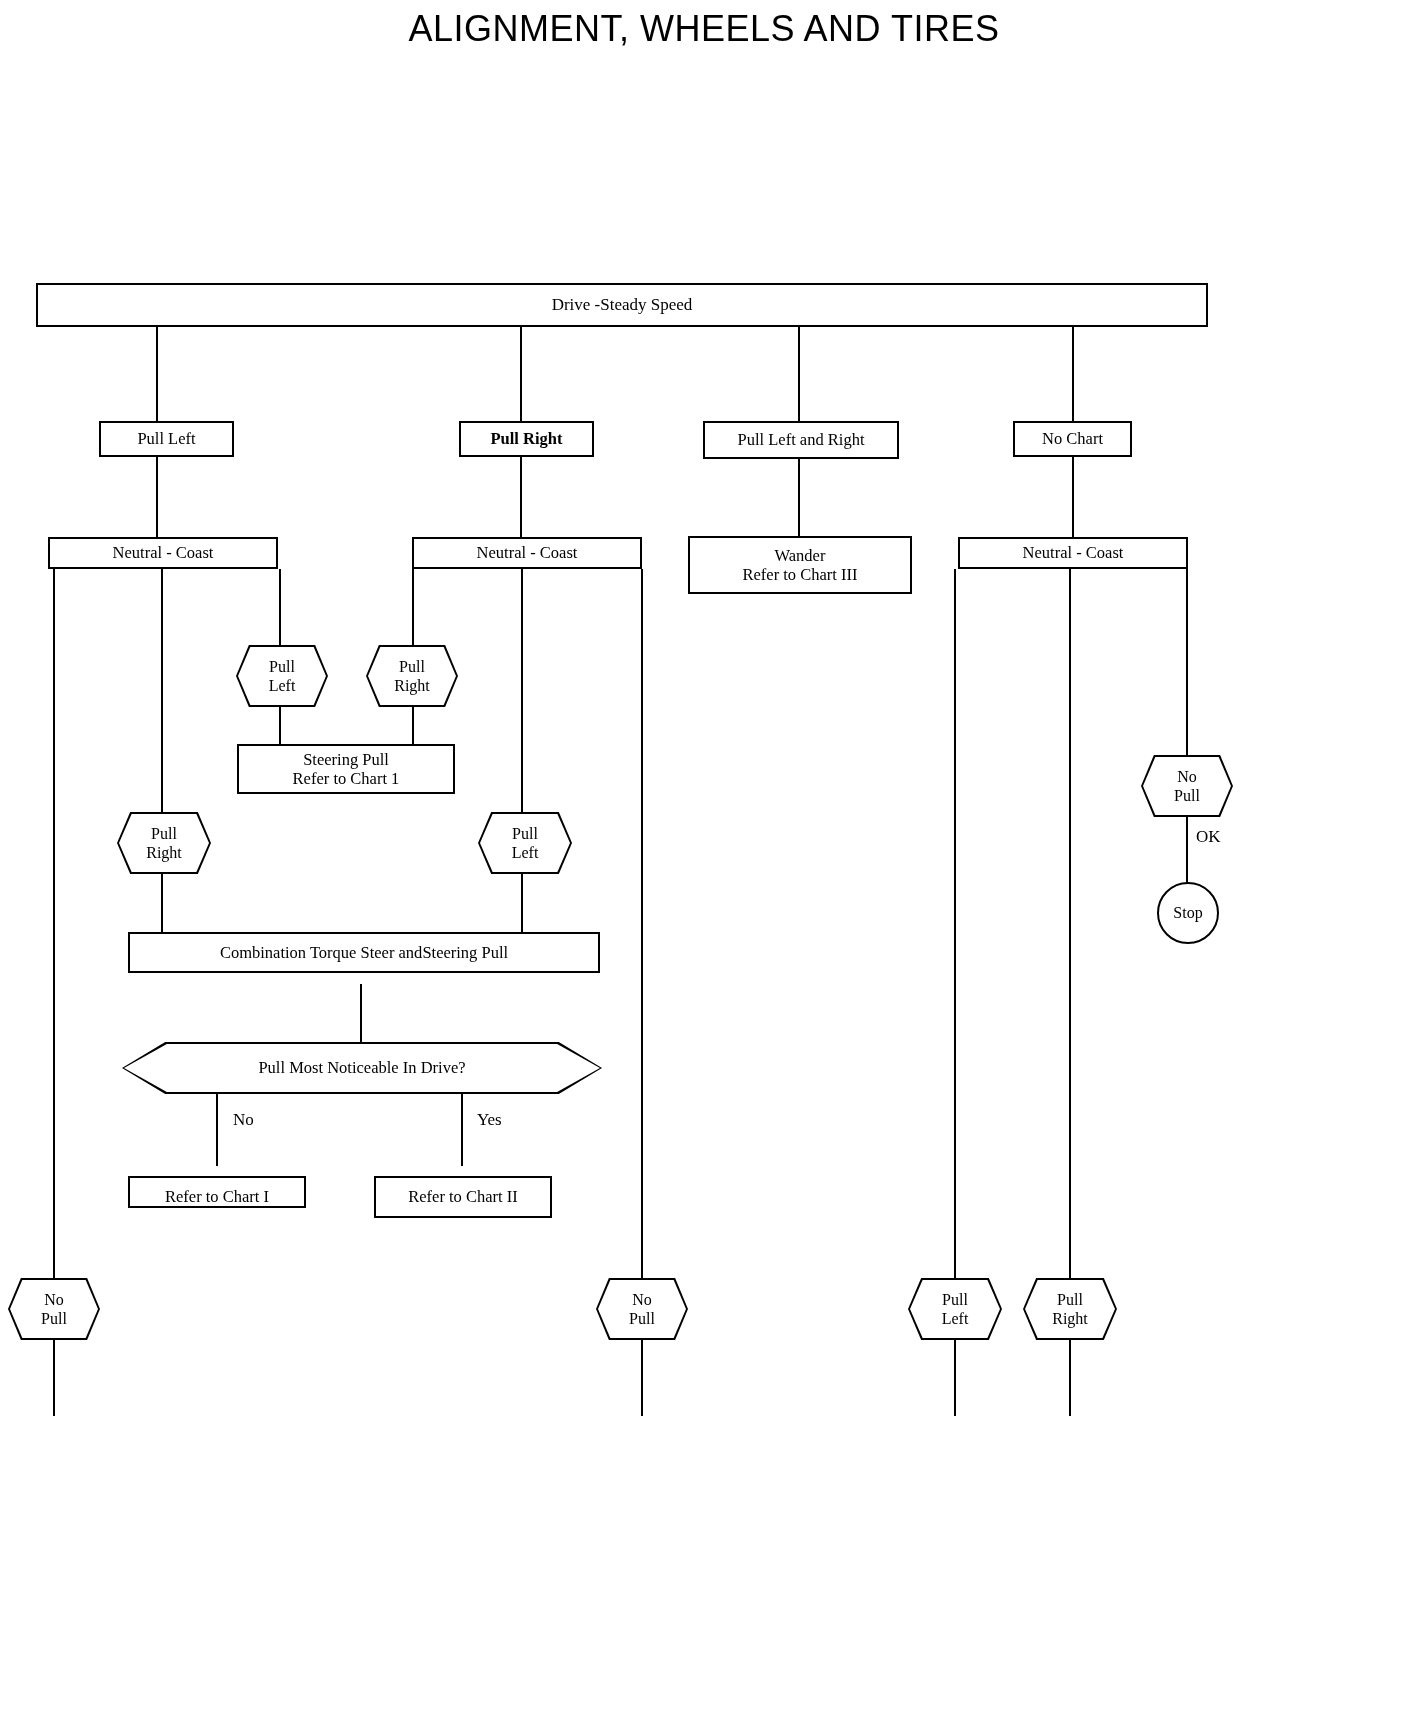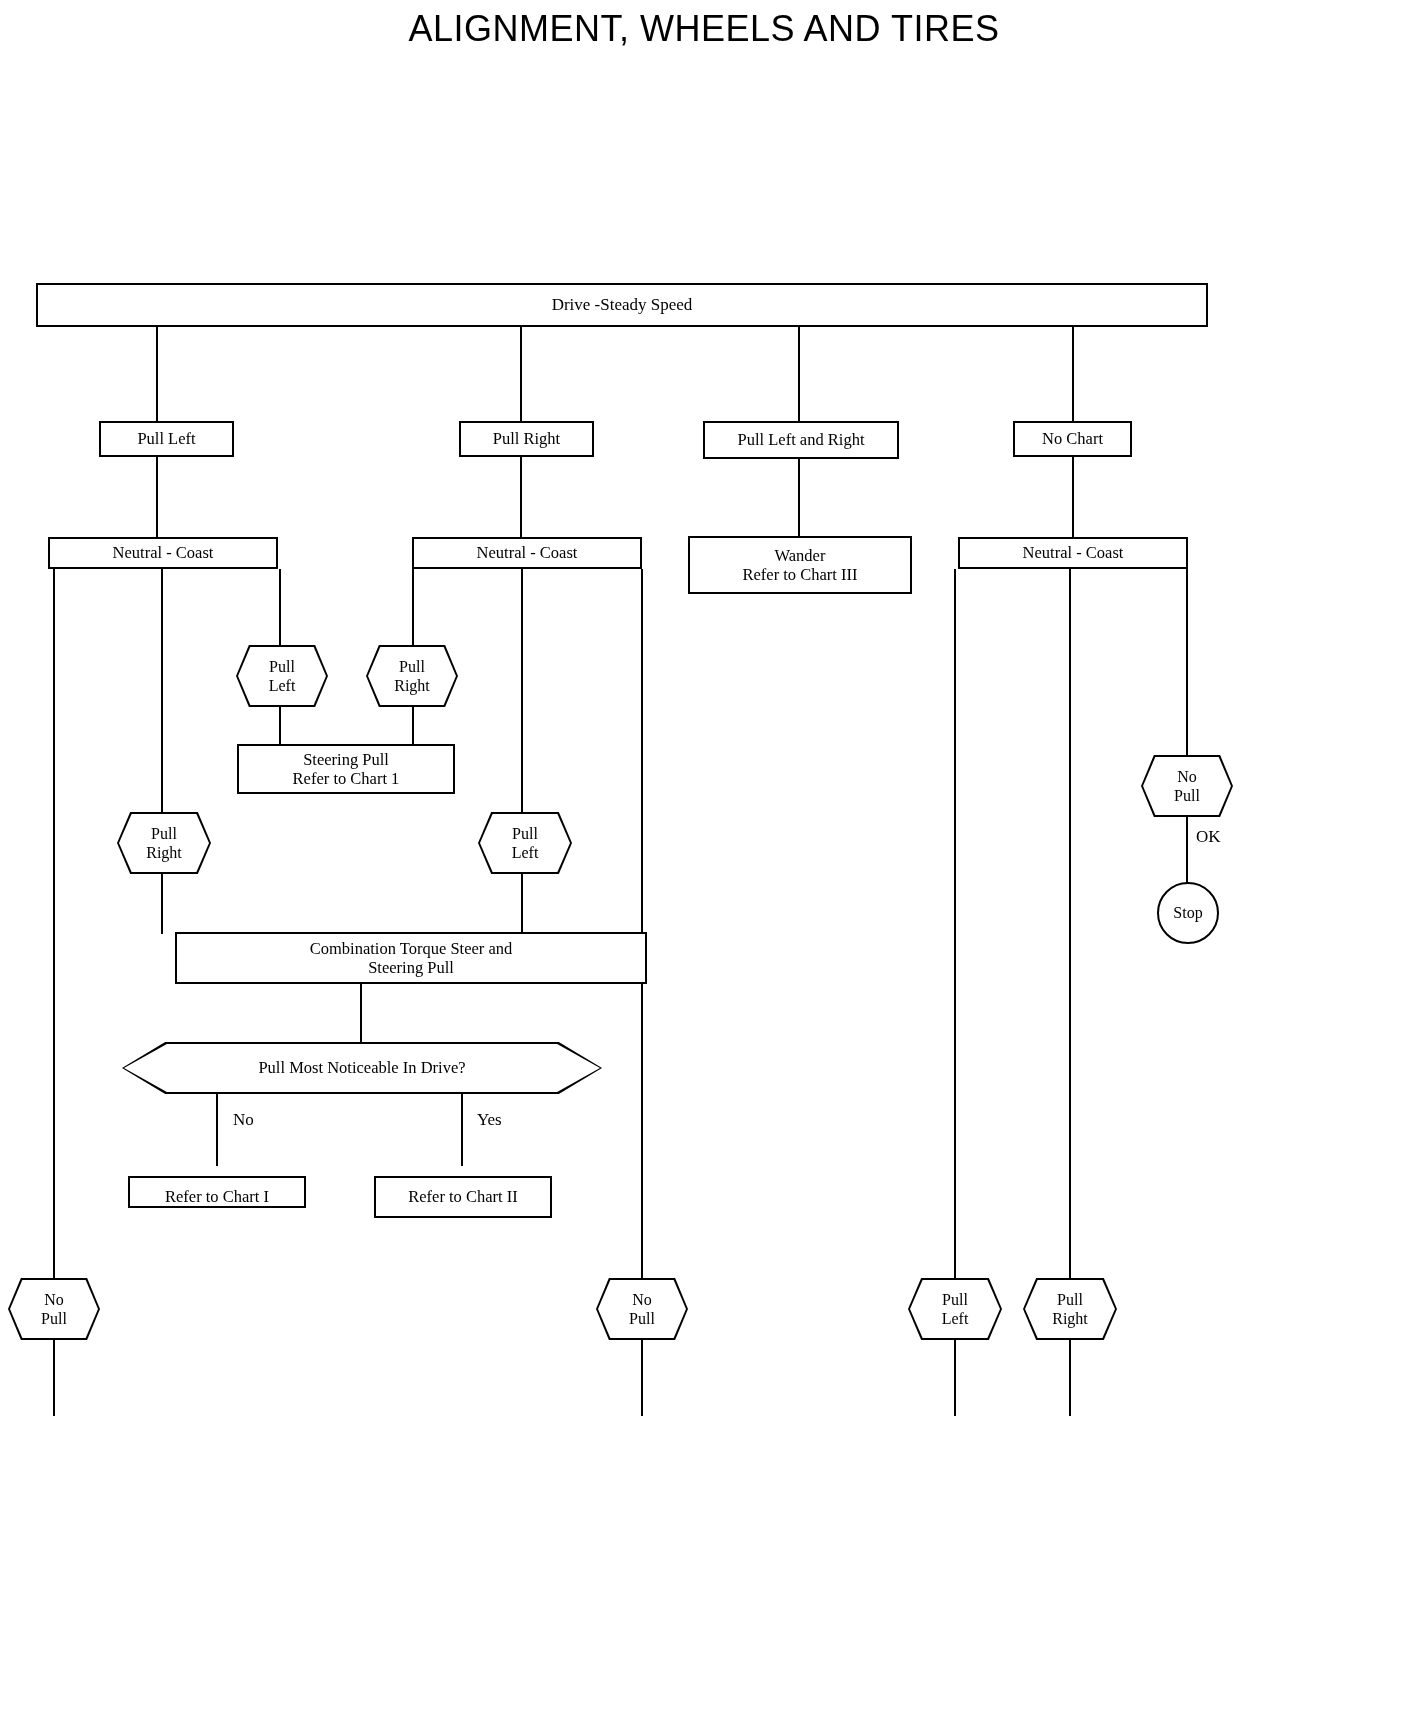--- a/index.html
+++ b/index.html
@@ -88,21 +88,21 @@
   </div>
 
   <div class="v" style="left:156px; top:327px; height:95px;"></div>
   <div class="v" style="left:520px; top:327px; height:95px;"></div>
   <div class="v" style="left:798px; top:327px; height:95px;"></div>
   <div class="v" style="left:1072px; top:327px; height:95px;"></div>
 
   <div class="node rect" style="left:99px; top:421px; width:135px; height:36px;">
     <span>Pull Left</span>
   </div>
-  <div class="node rect" style="left:459px; top:421px; width:135px; height:36px;">
+  <div class="node rect" style="left:459px; top:421px; width:135px; height:36px;font-weight:bold;">
     <span>Pull Right</span>
   </div>
   <div class="node rect" style="left:703px; top:421px; width:196px; height:38px;">
     <span>Pull Left and Right</span>
   </div>
   <div class="node rect" style="left:1013px; top:421px; width:119px; height:36px;">
     <span>No Chart</span>
   </div>
 
   <div class="v" style="left:156px; top:457px; height:81px;"></div>
@@ -162,21 +162,21 @@
 
   <div class="hexwrap" style="left:478px; top:812px; width:94px; height:62px;">
     <div class="hexin" style="flex-direction:column;">
       <span>Pull</span>
       <span>Left</span>
     </div>
   </div>
   <div class="v" style="left:521px; top:569px; height:243px;"></div>
   <div class="v" style="left:521px; top:872px; height:62px;"></div>
 
-  <div class="node rect" style="left:128px; top:932px; width:472px; height:52px; flex-direction:column;margin-left:47px;">
+  <div class="node rect" style="left:128px; top:932px; width:472px; height:41px; flex-direction:row;">
     <span>Combination Torque Steer and</span>
     <span>Steering Pull</span>
   </div>
   <div class="v" style="left:360px; top:984px; height:60px;"></div>
 
   <div class="dec" style="left:122px; top:1042px; width:480px; height:52px;">
     <div class="decin">
       <span>Pull Most Noticeable In Drive?</span>
     </div>
   </div>

